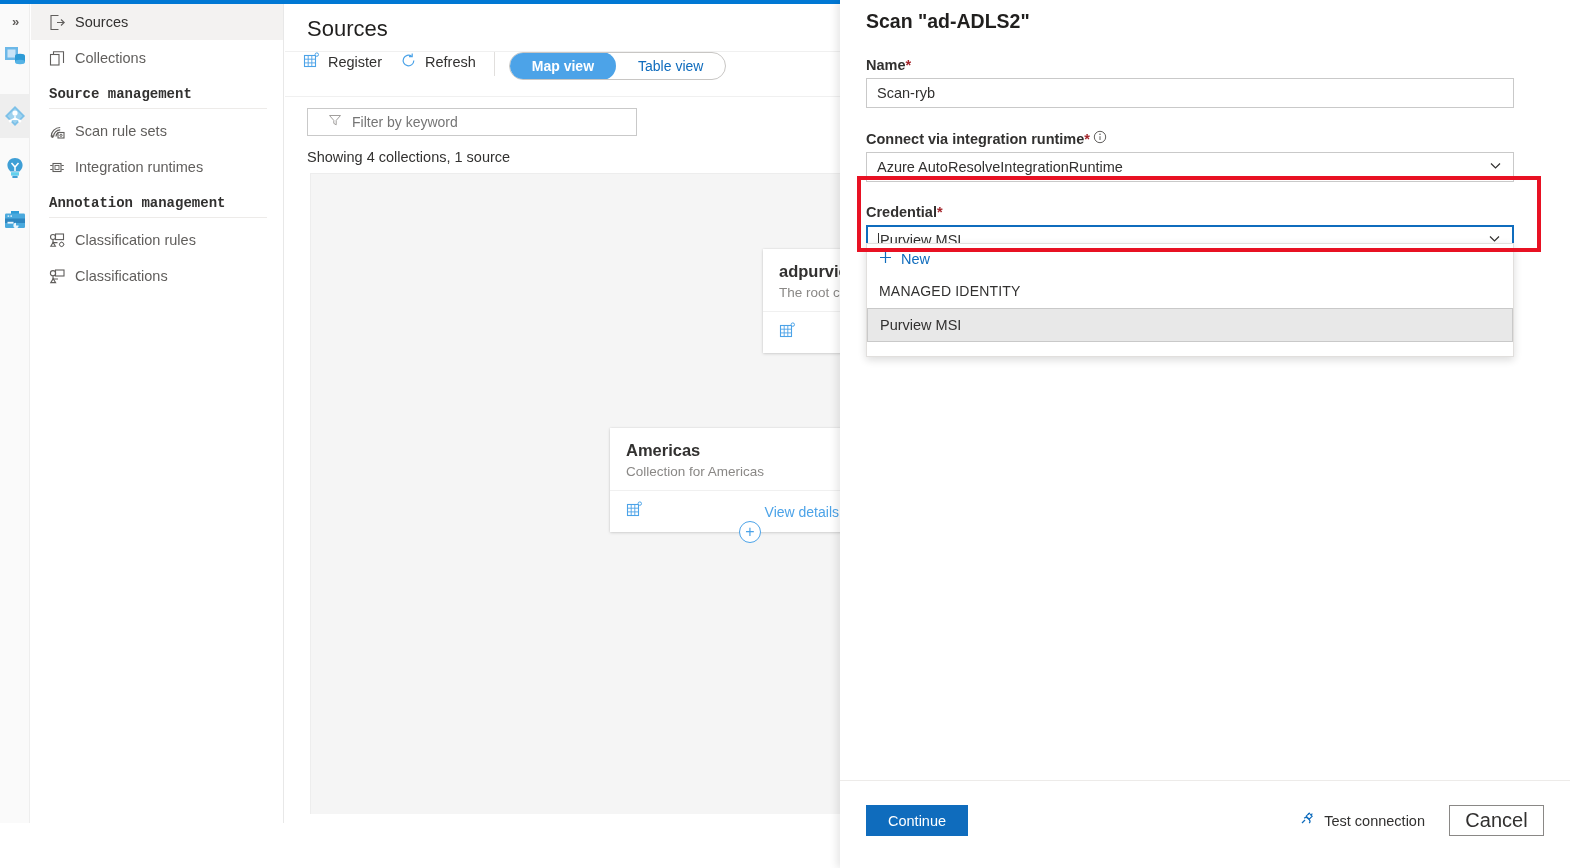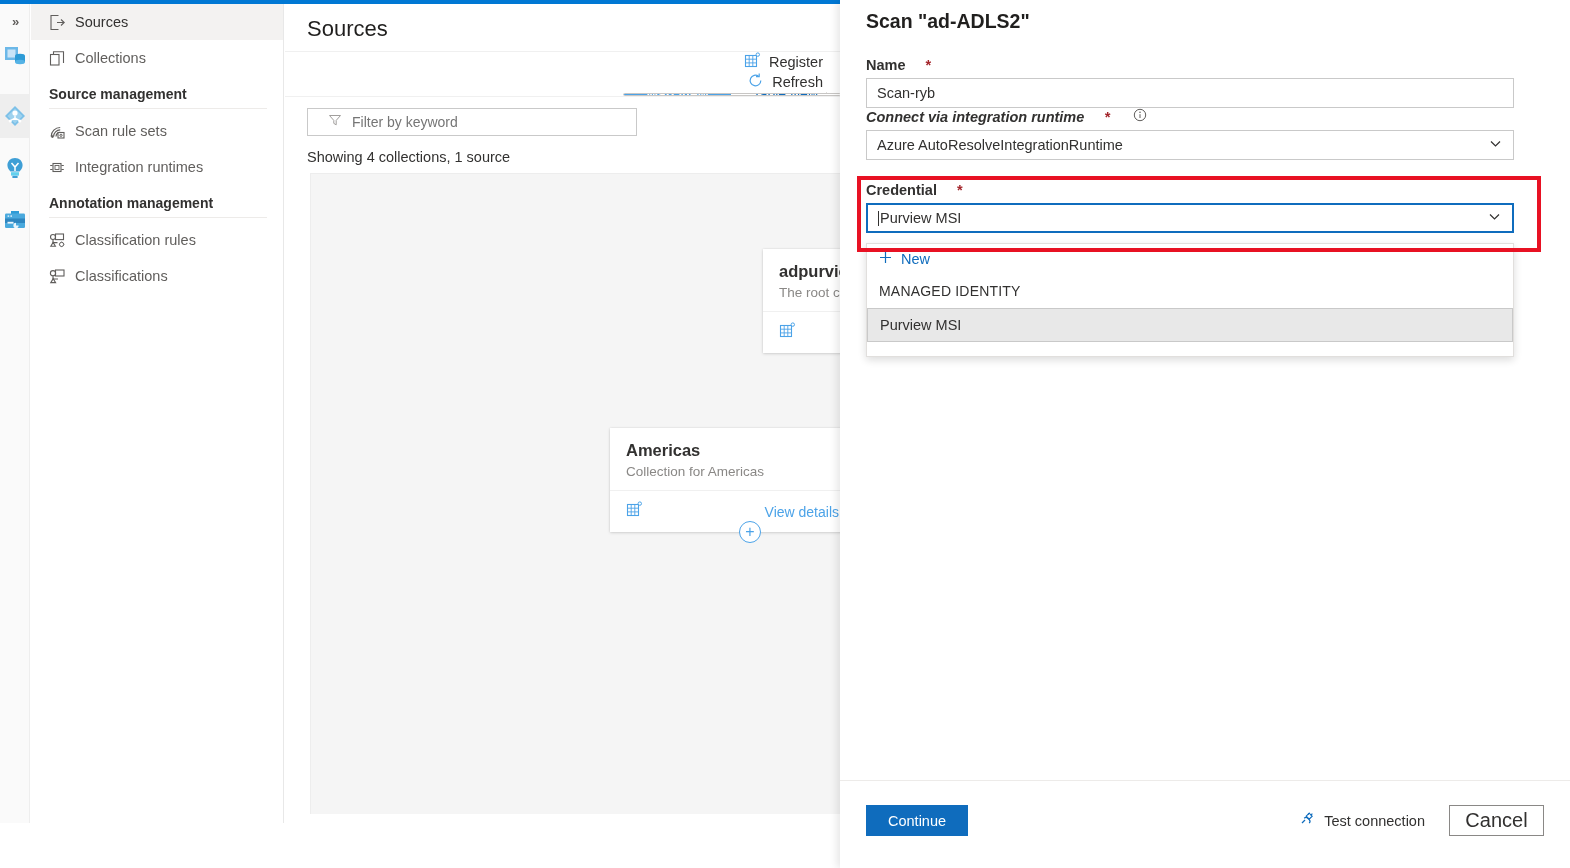--- a/index.html
+++ b/index.html
@@ -46,32 +46,33 @@
     position: relative; display: flex; align-items: center;
     height: 36px; padding-left: 18px; cursor: pointer;
     font-size: 14.5px; color: #605e5c;
   }
   .nav-item.active { background: #f3f2f1; color: #323130; }
   .nav-item .ic { width: 26px; display: flex; align-items: center; flex: none; }
   .nav-item .lb { white-space: nowrap; }
   .nav-group {
     font-size: 14px; color: #323130; font-weight: 600;
     padding: 10px 0 4px 18px;
+    font-family: Liberation Mono, monospace;
   }
   .nav-sep { height: 1px; background: #edebe9; margin: 2px 16px 4px 18px; }
 
   
   .main { position: absolute; left: 285px; top: 4px; width: 556px; height: 819px; background:#fff; }
   .page-title {
     padding: 12px 0 0 22px; font-size: 22px; color: #201f1e; font-weight: 400;
   }
   .cmdbar {
     position: absolute; left: 0; top: 47px; width: 556px; height: 46px;
     border-top: 1px solid #f0f0f0; border-bottom: 1px solid #f0f0f0;
-    display: flex; align-items: flex-end; padding-left: 18px; flex-direction: column;
+    display: flex; align-items: flex-start; padding-left: 18px;
   }
   .cmd {
     display: flex; align-items: center; gap: 8px; color: #323130;
     font-size: 14.5px; cursor: pointer; margin-right: 18px;
   }
   .cmd-divider { width: 1px; height: 24px; background: #e1dfdd; margin: 0 14px 0 0; }
   .pivot {
     display: flex; align-items: center; height: 28px;
     border: 1px solid #c8c6c4; border-radius: 14px; overflow: hidden;
     background: #fff;
@@ -126,21 +127,21 @@
   
   .panel {
     position: absolute; left: 840px; top: 0; width: 730px; height: 868px;
     background: #ffffff; box-shadow: -3px 0 8px rgba(0,0,0,0.10);
   }
   .panel-title {
     padding: 10px 0 0 26px; font-size: 19.5px; color: #201f1e; font-weight: 600;
   }
   .field-label {
     font-size: 14.5px; color: #323130; font-weight: 600;
-    margin: 0 0 5px 26px; display: flex; align-items: center; gap: 20px; text-align: center;
+    margin: 0 0 5px 26px; display: flex; align-items: center; gap: 0; text-align: center;
   }
   .req { color: #a4262c; font-weight: 600; }
   .ctl {
     position: relative; margin-left: 26px; width: 648px; height: 30px;
     border: 1px solid #c9c9c9; background: #fff;
     display: flex; align-items: center; padding: 0 10px;
     font-size: 14.5px; color: #323130;
   }
   .ctl.focus { border: 2px solid #0f6cbd; }
   .ctl .chev { position: absolute; right: 10px; top: 50%; transform: translateY(-50%); }
@@ -440,21 +441,21 @@
     <div class="panel-title">Scan "ad-ADLS2"</div>
 
     <div class="field-label" style="margin-top:24px;">
       <span>Name</span>
       <span class="req">*</span>
     </div>
     <div class="ctl">
       <span>Scan-ryb</span>
     </div>
 
-    <div class="field-label" style="font-style:italic;">
+    <div class="field-label" style="margin-top:22px;">
       <span>Connect via integration runtime</span>
       <span class="req">*</span>
       <span style="margin-left:3px;">
         <svg width="14" height="14" viewBox="0 0 14 14">
           <circle cx="7" cy="7" r="5.7" stroke="#605e5c" stroke-width="1" fill="none"></circle>
           <circle cx="7" cy="4.3" r="0.8" fill="#605e5c"></circle>
           <path d="M7 6.2 V10" stroke="#605e5c" stroke-width="1"></path>
         </svg>
       </span>
     </div>

